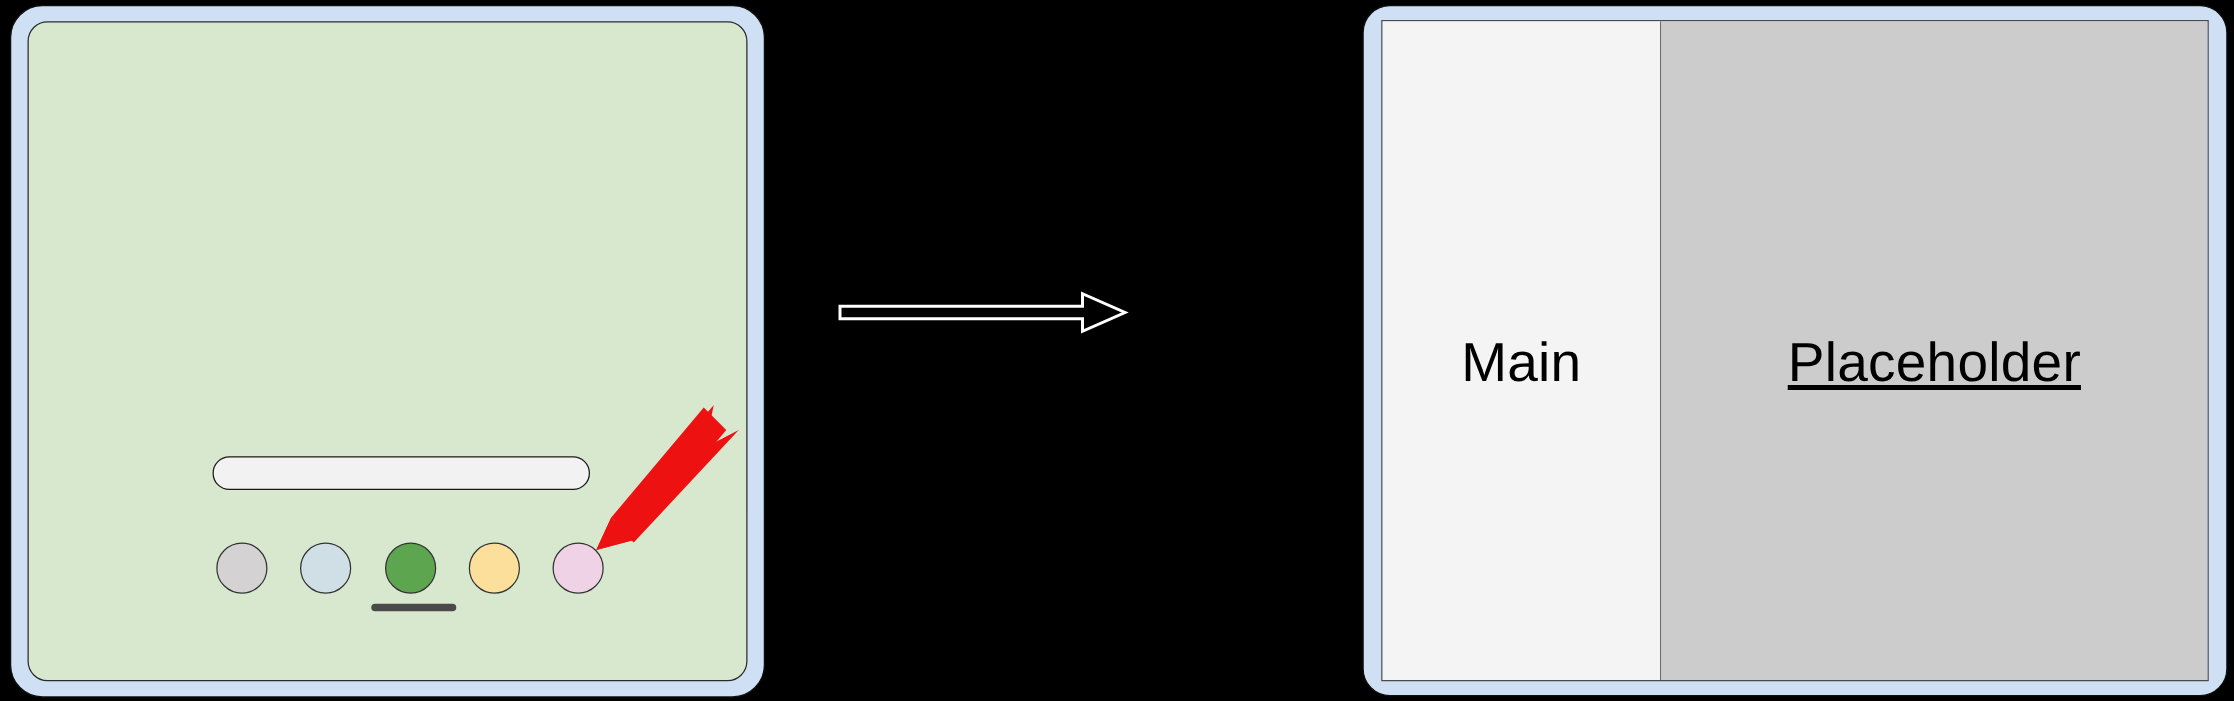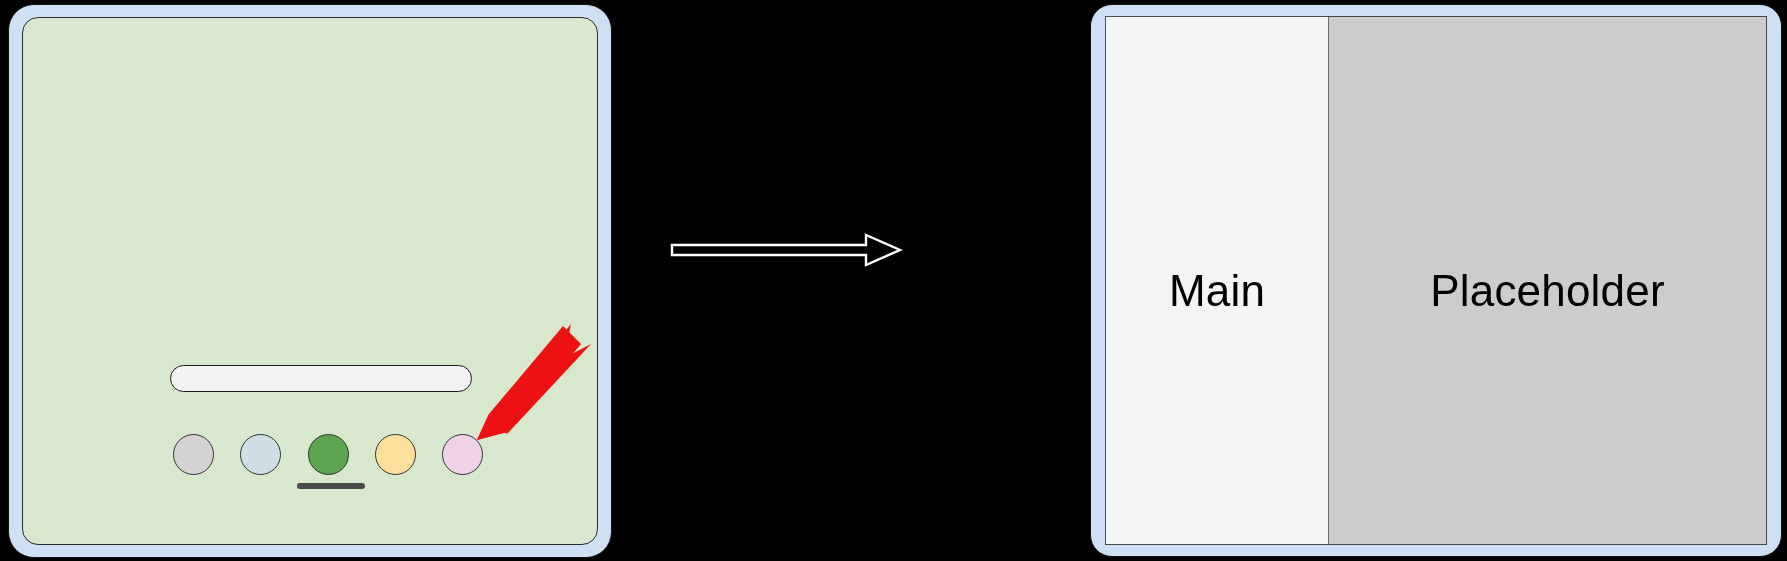--- a/index.html
+++ b/index.html
@@ -135,20 +135,21 @@
     justify-content: center;
     box-sizing: border-box;
   }
   .pane-placeholder {
     flex: 1 1 auto;
     background: #cccccc;
     display: flex;
     align-items: center;
     justify-content: center;
     box-sizing: border-box;
+    text-decoration: underline;
   }
   .pane-label {
     font-size: 44px;
     color: #000000;
     font-family: "Liberation Sans", sans-serif;
     font-weight: 400;
     letter-spacing: 0.2px;
     line-height: 1;
     margin-top: 20px;
   }

